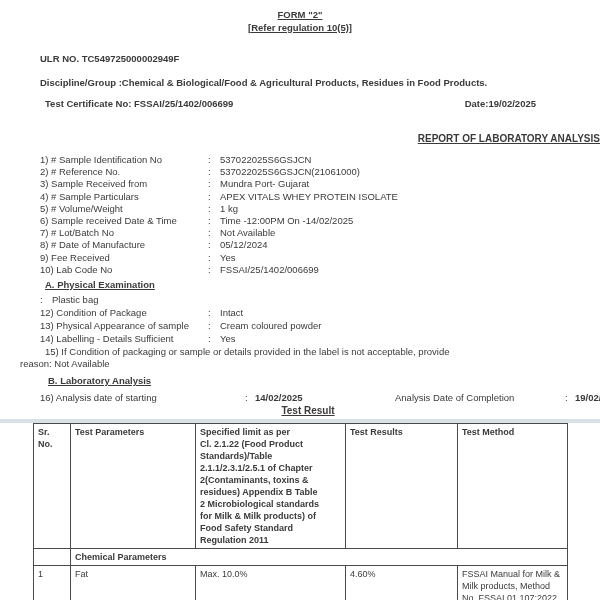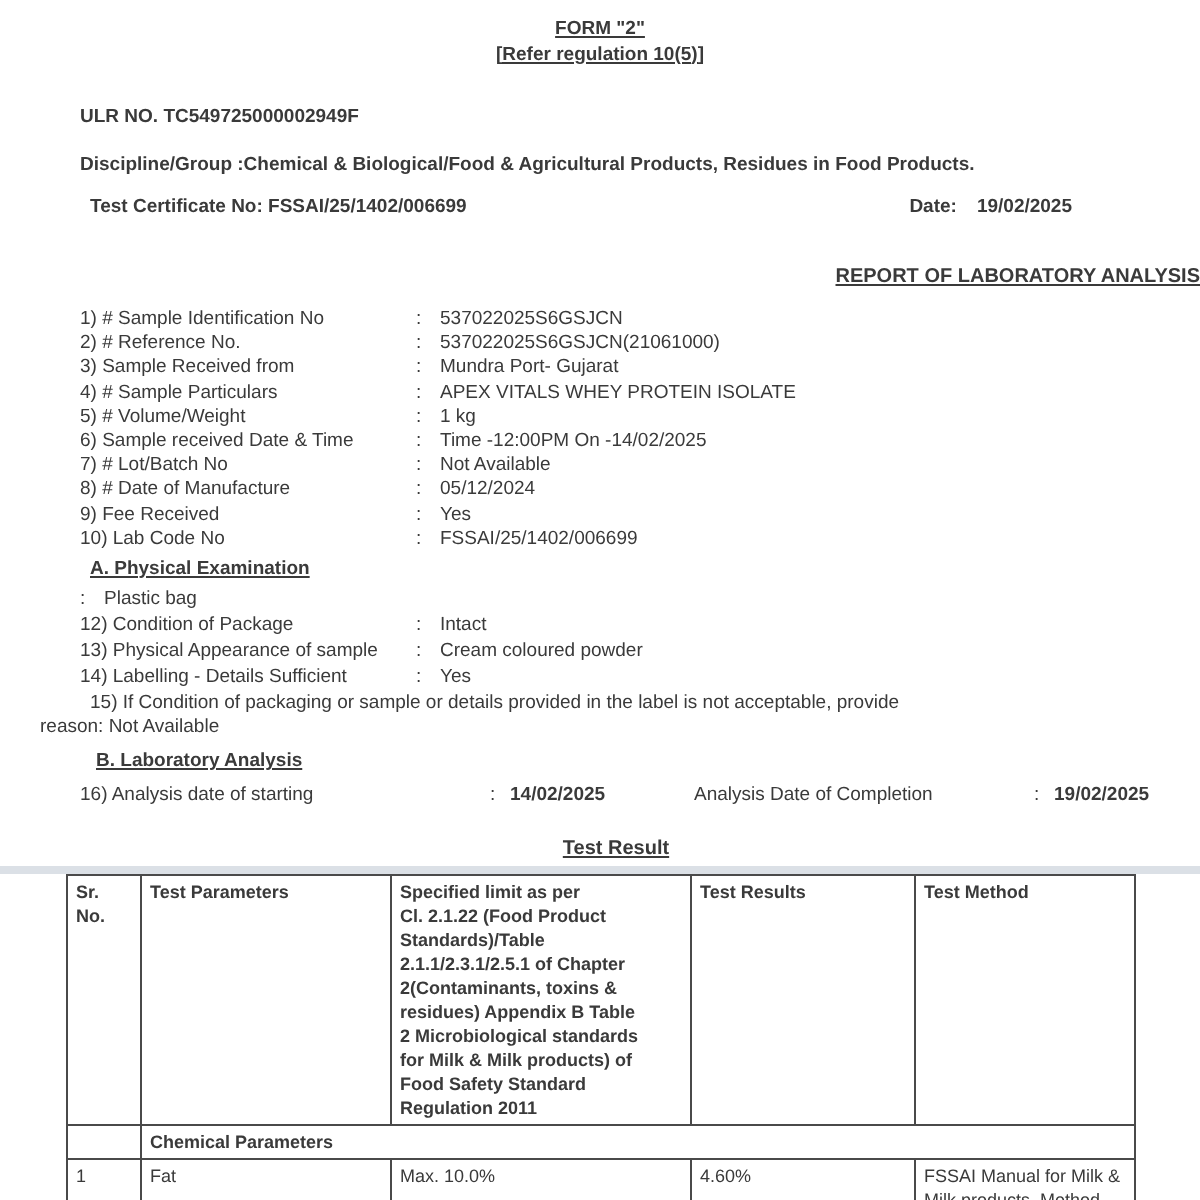--- a/index.html
+++ b/index.html
@@ -11,44 +11,44 @@
   }
   .u { text-decoration:underline; }
 
   .head { padding-top:9px; text-align:center; }
   .head .line { line-height:12.5px; font-weight:bold; }
   .cert-title { font-size:10.5px; letter-spacing:0.2px; }
 
   .ulr  { margin:19px 0 0 40px; font-weight:bold; }
   .disc { margin:13px 0 0 40px; font-weight:bold; }
   .certrow { display:flex; justify-content:space-between; margin:10px 64px 0 45px; font-weight:bold; }
-  .certrow .date-wrap { display:flex; gap:10px; }
+  .certrow .date-wrap { display:flex; }
 
   .report-title { margin-top:24px; text-align:right; font-weight:bold; font-size:10px; }
 
   .fields { margin:10px 0 0 40px; }
   .frow { display:flex; line-height:12.2px; }
   .frow .fl { width:168px; flex:none; }
   .frow .fc { width:12px; flex:none; }
   .fields2 .frow { line-height:13px; }
 
   .sec-title-a { margin:3px 0 0 45px; font-weight:bold; }
   .note1 { margin:1px 0 0 45px; line-height:12px; }
   .note2 { margin:0 0 0 20px; line-height:12px; }
   .sec-title-b { margin:5px 0 0 48px; font-weight:bold; }
 
   .row16 { display:flex; margin:6px 0 0 40px; line-height:12px; }
   .row16 .l1 { width:205px; flex:none; }
   .row16 .c1 { width:10px; flex:none; }
   .row16 .v1 { width:92px; flex:none; font-weight:bold; }
-  .row16 .l2 { width:170px; flex:none; }
+  .row16 .l2 { width:170px; flex:none;margin-left:48px; }
   .row16 .c2 { width:10px; flex:none; }
   .row16 .v2 { font-weight:bold; }
 
-  .tr-title { margin-top:15px; text-align:center; font-weight:bold; font-size:10px;padding-left:16px; }
+  .tr-title { margin-top:1px; text-align:center; font-weight:bold; font-size:10px;padding-left:16px; }
   .band { height:4px; background:#dbe0e6; margin-top:3px; }
 
   table.results { border-collapse:collapse; margin-left:33px; width:534px; table-layout:fixed; margin-top:0px; }
   table.results th, table.results td {
     border:1px solid #4a4a4a; padding:2px 4px; vertical-align:top;
     font-size:9px; line-height:12px; text-align:left;
   }
   th.h-sr   { white-space:pre-line; text-align:center; }
   th.h-mid  { text-align:center; }
   th.h-limit{ white-space:pre-line; text-align:center; }

